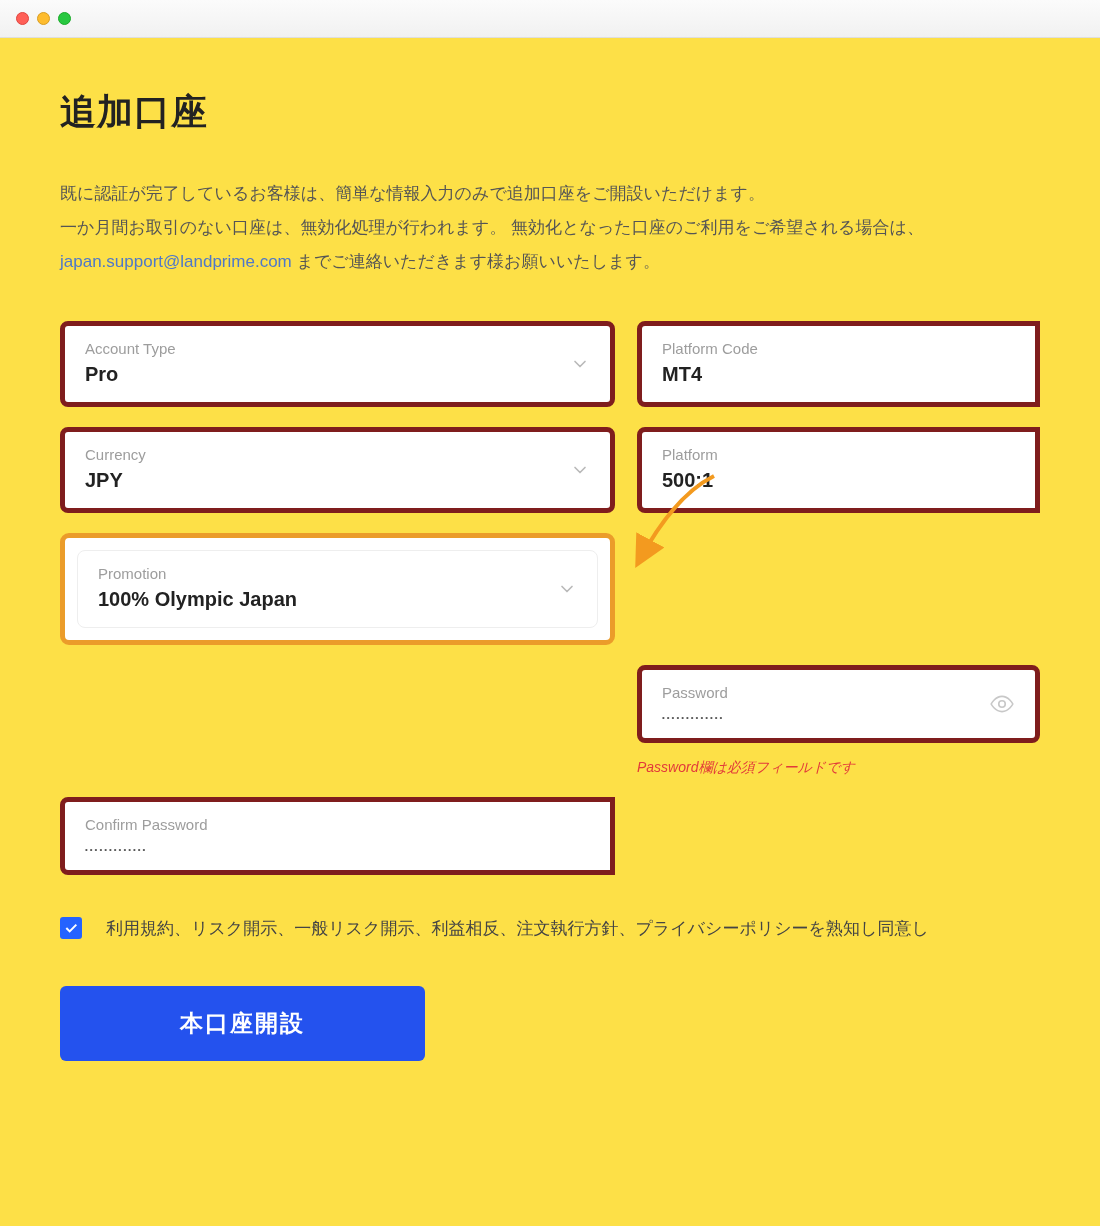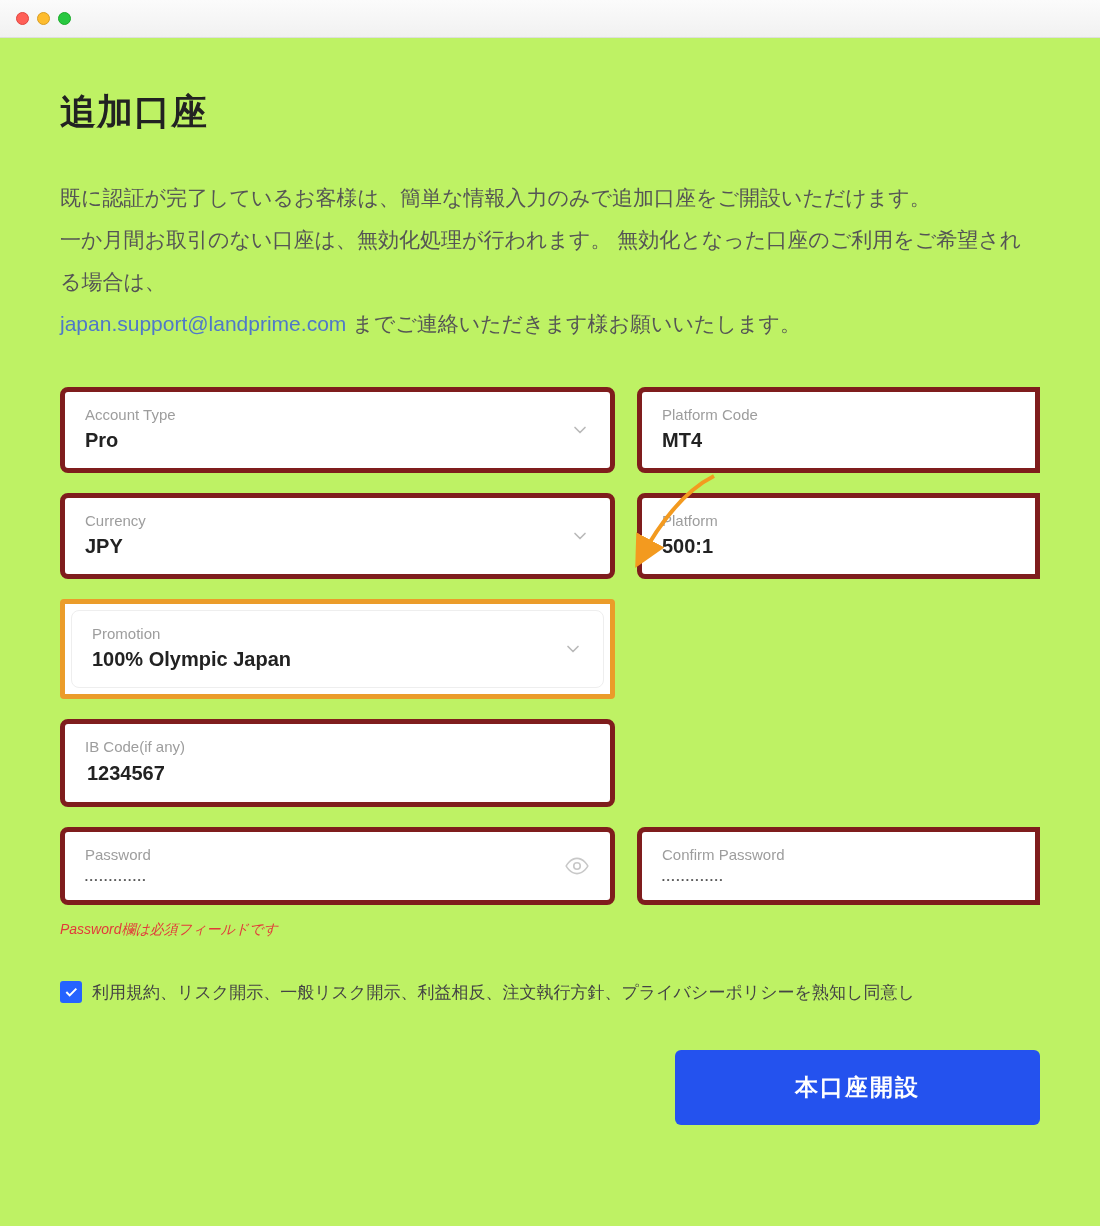--- a/index.html
+++ b/index.html
@@ -22,35 +22,35 @@
     padding: 0 16px;
     gap: 8px;
   }
   .tl-btn { width: 13px; height: 13px; border-radius: 50%; }
   .tl-red { background:#ff5f57; border:0.5px solid #e0443e; }
   .tl-yel { background:#febc2e; border:0.5px solid #d89d22; }
   .tl-grn { background:#28c840; border:0.5px solid #1aab29; }
 
   
   .page {
-    background:#bef264;
+    background:#fde047;
     height: calc(100% - 38px);
     padding: 50px 60px 40px 60px;
     overflow: hidden;
     position: relative;
   }
   .page-title {
     font-size: 36px;
     font-weight: 700;
     color:#222;
     margin: 0 0 40px 0;
     letter-spacing: 1px;
   }
   .intro {
-    font-size: 21px;
+    font-size: 17px;
     line-height: 2.0;
     color:#555;
     margin-bottom: 42px;
   }
   .intro a { color:#4f78c9; text-decoration: none; }
 
   .form-grid {
     display: grid;
     grid-template-columns: 555px 1fr;
     column-gap: 22px;
@@ -80,22 +80,22 @@
     right: 20px;
     top: 50%;
     transform: translateY(-50%);
     color:#b9b9b9;
   }
   .chevron svg { width:20px; height:20px; display:block; }
 
   
   .highlight-wrap {
     border: 5px solid #eb9c2a;
-    border-radius: 4px;
-    padding: 6px;
+    border-radius: 9px;
+    padding: 12px;
     background: #fff;
   }
   .highlight-wrap .field { border:1px solid #eee; }
 
   .input-plain {
     border: none;
     outline: none;
     font-size: 20px;
     font-weight: 600;
     color:#222;
@@ -121,42 +121,42 @@
     font-size: 14px;
     color:#e23a3a;
     font-style: italic;
     margin-top: 16px;
   }
 
   .checks { margin-top: 40px; }
   .check-row {
     display: flex;
     align-items: flex-start;
-    gap: 10px;
+    gap: 24px;
     margin-bottom: 42px;
     text-align: center;
   }
   .checkbox {
     width: 22px; height: 22px;
     border-radius: 3px;
     background:#2563ff;
     display:flex; align-items:center; justify-content:center;
     flex: 0 0 auto;
     margin-top: 2px;
   }
   .checkbox svg { width:16px; height:16px; display:block; stroke:#fff; stroke-width:3; fill:none; }
   .check-text {
     font-size: 17px;
     color:#444;
     line-height: 1.7;
   }
 
   .submit-row {
     display:flex;
-    justify-content:flex-end;
+    justify-content:flex-start;
     margin-top: 40px;
   }
   .submit-btn {
     background:#2452ee;
     color:#fff;
     font-size: 23px;
     font-weight:600;
     letter-spacing: 2px;
     border:none;
     border-radius: 6px;
@@ -236,24 +236,20 @@
         <div class="field-value">100% Olympic Japan</div>
         <span class="chevron">
           <svg viewBox="0 0 24 24">
               <path d="M6 9l6 6 6-6" fill="none" stroke="currentColor" stroke-width="2" stroke-linecap="round" stroke-linejoin="round"></path>
             </svg>
         </span>
       </div>
     </div>
     <div></div>
 
-    <div class="field">
-      <div class="field-label">IB Code(if any)</div>
-      <input class="input-plain" value="1234567" style="">
-    </div>
     <div></div>
 
     <div>
       <div class="field">
         <div class="field-label">Password</div>
         <div class="pw-dots">•••••••••••••</div>
         <span class="eye-icon">
           <svg viewBox="0 0 24 24">
               <path d="M2 12s3.5-7 10-7 10 7 10 7-3.5 7-10 7S2 12 2 12z" fill="none" stroke="currentColor" stroke-width="1.5"></path>
               <circle cx="12" cy="12" r="3" fill="none" stroke="currentColor" stroke-width="1.5"></circle>

